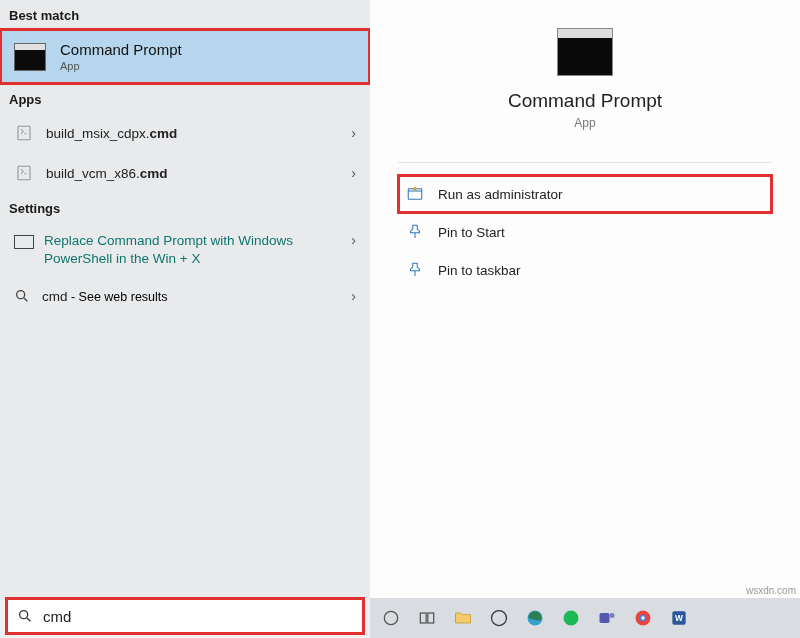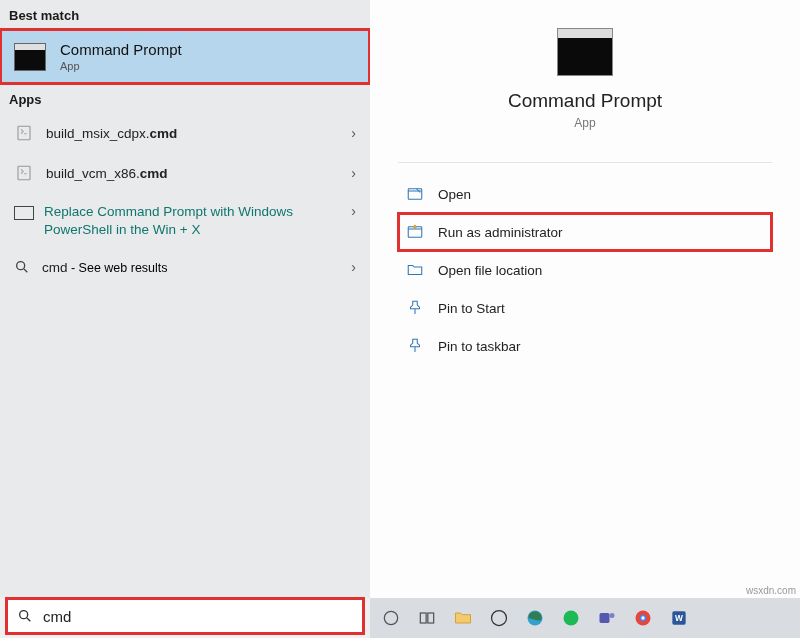--- a/index.html
+++ b/index.html
@@ -82,20 +82,21 @@
           <svg viewBox="0 0 24 24" fill="none" stroke="#999" stroke-width="1.5">
               <rect x="4" y="3" width="16" height="18" rx="1"></rect>
               <path d="M8 7l3 3-3 3M12 13h4" stroke="#aaa"></path>
             </svg>
         </span>
         <span class="app-label"><span>build_vcm_x86.</span><b>cmd</b></span>
       </div>
       <span class="chev">›</span>
     </div>
 
+    <div class="section-header">Settings</div>
     <div class="settings-row">
       <div class="settings-icon"></div>
       <div class="settings-text">Replace Command Prompt with Windows PowerShell in the Win + X</div>
       <span class="chev">›</span>
     </div>
 
     <div class="web-row">
       <div class="app-row-left">
         <span class="search-icon-sm">
           <svg viewBox="0 0 24 24" fill="none" stroke-width="2">
@@ -110,47 +111,29 @@
   </div>
 
   <div class="right-panel">
     <div class="detail-hero">
       <div class="hero-icon"></div>
       <div class="hero-title">Command Prompt</div>
       <div class="hero-sub">App</div>
     </div>
     <div class="divider"></div>
     <div class="action-list">
-      <div class="action-item">
-        <span class="action-icon">
-            <svg viewBox="0 0 24 24">
-              <rect x="3" y="5" width="18" height="14" rx="1"></rect>
-              <path d="M3 8h18"></path>
-              <path d="M14 5l5 5" stroke="#3178b7"></path>
-            </svg>
-          </span>
-        <span class="action-label">Open</span>
-      </div>
       <div class="action-item redbox">
         <span class="action-icon">
             <svg viewBox="0 0 24 24">
               <rect x="3" y="5" width="18" height="14" rx="1"></rect>
               <path d="M3 8h18"></path>
               <path d="M12 3l2 2-2 2-2-2z" fill="#e8b84a" stroke="#c99a2a"></path>
             </svg>
           </span>
         <span class="action-label">Run as administrator</span>
-      </div>
-      <div class="action-item">
-        <span class="action-icon">
-            <svg viewBox="0 0 24 24">
-              <path d="M3 6h6l2 2h10v10H3z"></path>
-            </svg>
-          </span>
-        <span class="action-label">Open file location</span>
       </div>
       <div class="action-item">
         <span class="action-icon">
             <svg viewBox="0 0 24 24">
               <path d="M9 3h6v5l3 3v2H6v-2l3-3zM12 13v7"></path>
             </svg>
           </span>
         <span class="action-label">Pin to Start</span>
       </div>
       <div class="action-item">

